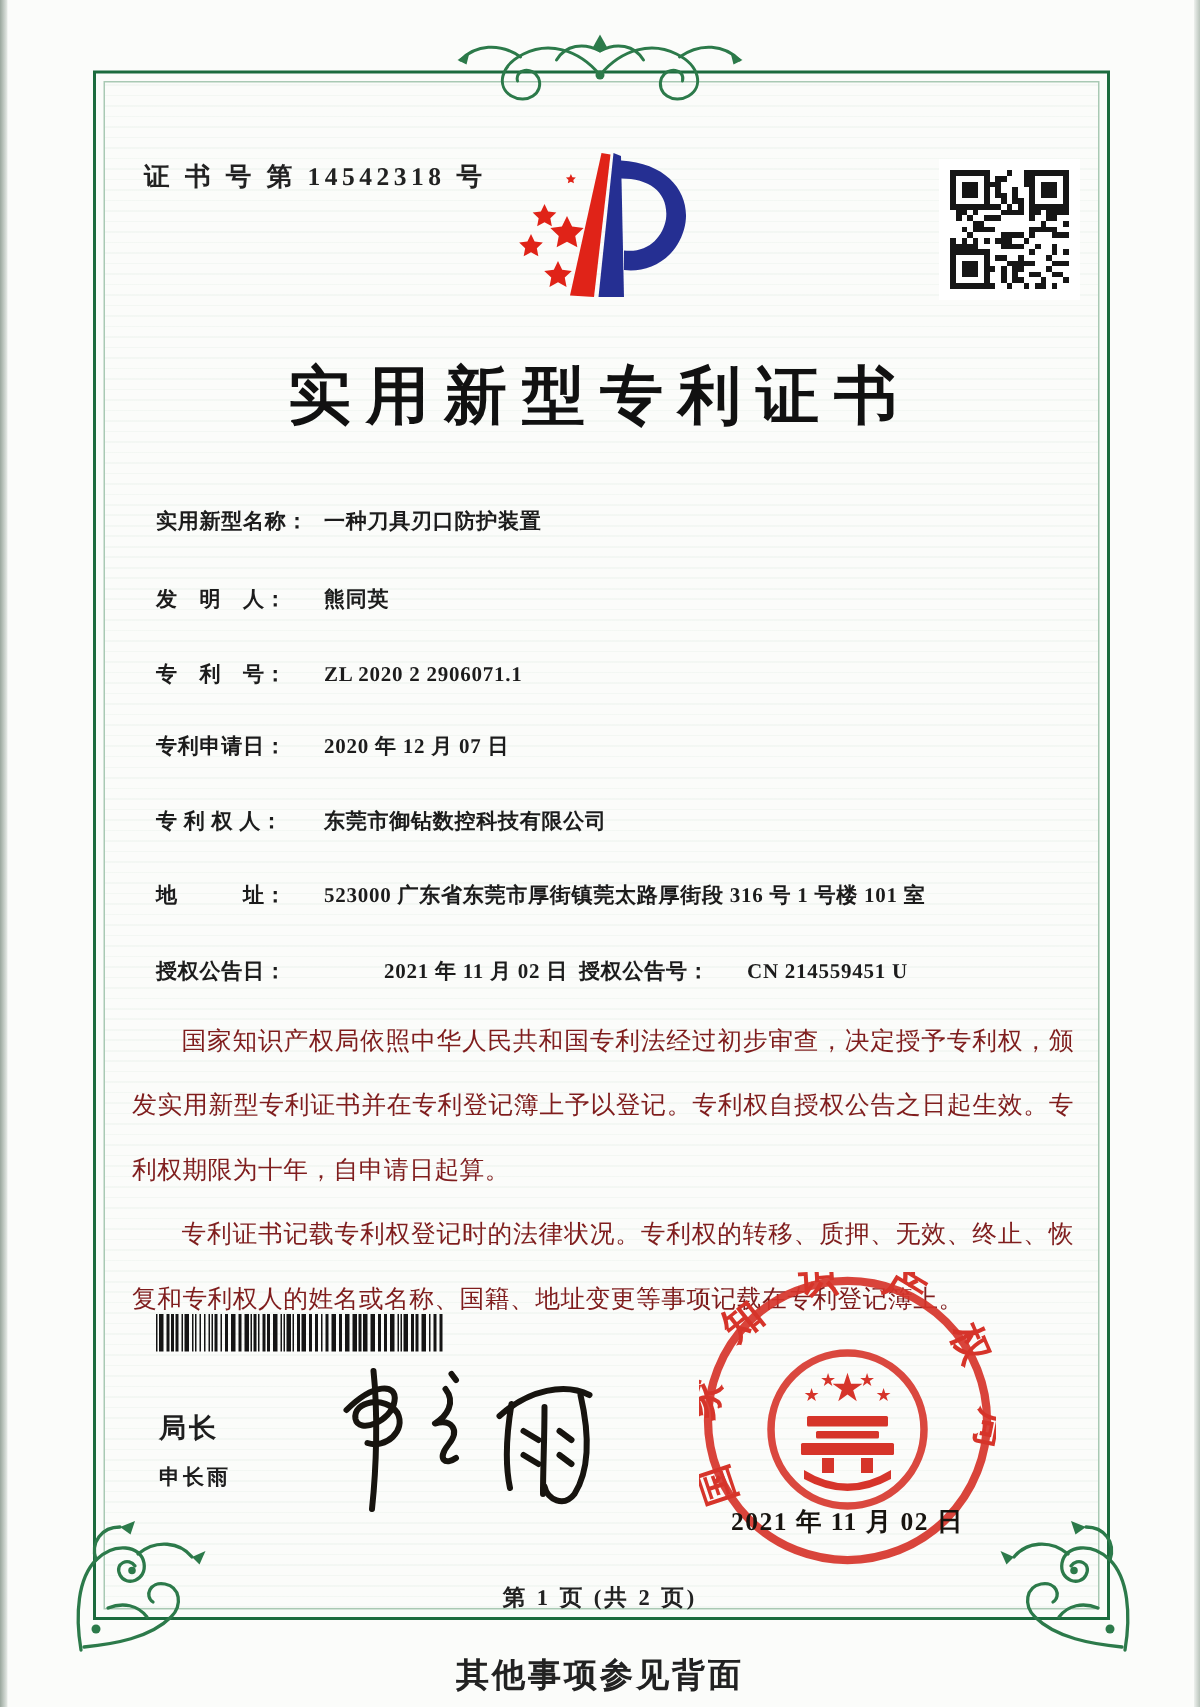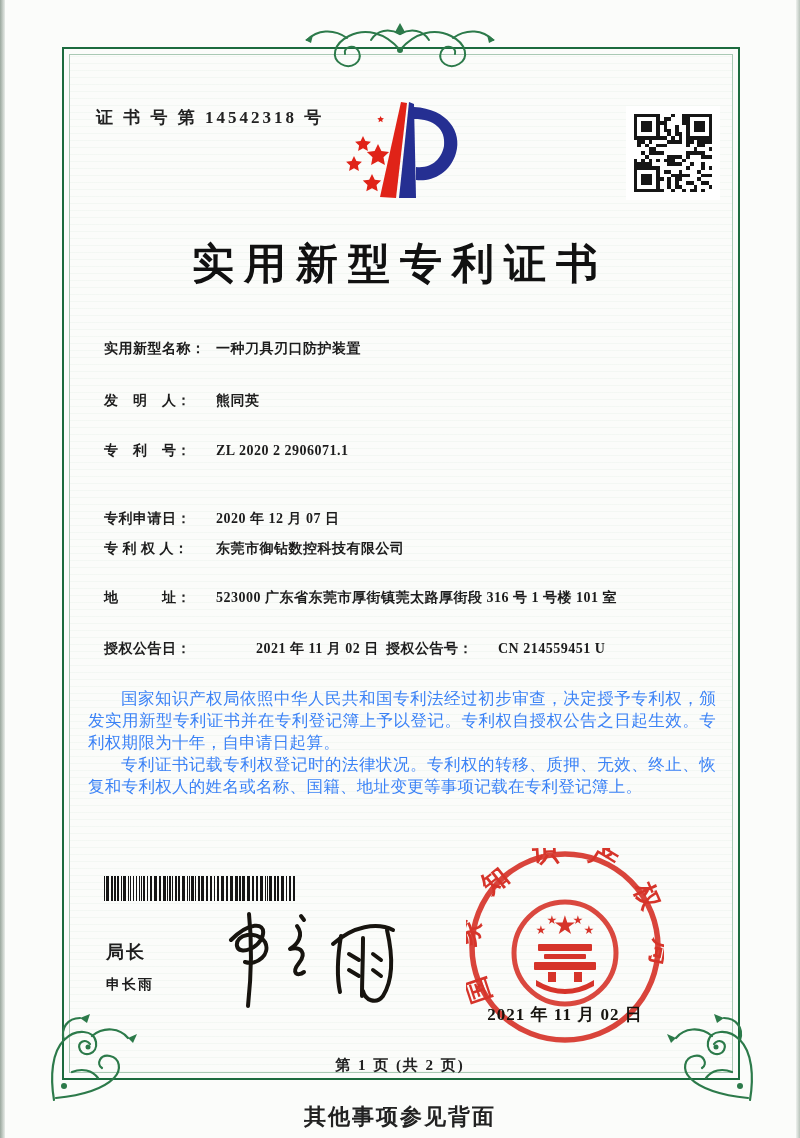--- a/index.html
+++ b/index.html
@@ -37,31 +37,31 @@
     position:absolute;left:0;top:236px;width:800px;text-align:center;
     font-size:42px;font-weight:bold;letter-spacing:10px;color:#111;
   }
 
   .field-row{position:absolute;left:104px;display:flex;font-size:14px;font-weight:bold;color:#1c1c1c;line-height:26px;}
   .field-label{width:112px;flex:0 0 auto;letter-spacing:.5px;}
   .field-value{letter-spacing:.5px;}
   .row-name{top:336px;}
   .row-inventor{top:388px;}
   .row-patentno{top:438px;}
-  .row-filing{top:506px;}
+  .row-filing{top:486px;}
   .row-patentee{top:536px;}
   .row-address{top:585px;width:616px;}
   .row-address .field-value{width:504px;}
   .row-grant{top:636px;width:616px;}
   .grant-group{display:flex;}
   .grant-group.first{width:282px;flex:0 0 auto;gap:40px;}
 
   .paragraphs{
     position:absolute;left:88px;top:672px;width:628px;
-    font-size:16.5px;line-height:22px;color:#3b82f6;text-align:justify;margin-top:16px;
+    font-size:16.5px;line-height:43px;color:#7f1d1d;text-align:justify;
   }
   .paragraphs p{margin:0;text-indent:2em;letter-spacing:.3px;}
 
   .barcode{position:absolute;left:104px;top:876px;width:198px;height:25px;display:flex;align-items:stretch;}
   .barcode i{display:block;height:100%;}
 
   .director-title{position:absolute;left:106px;top:940px;font-size:18px;font-weight:bold;letter-spacing:2px;}
   .director-name{position:absolute;left:106px;top:976px;font-size:14px;font-weight:bold;letter-spacing:2px;}
   .signature{position:absolute;left:205px;top:902px;}
 

